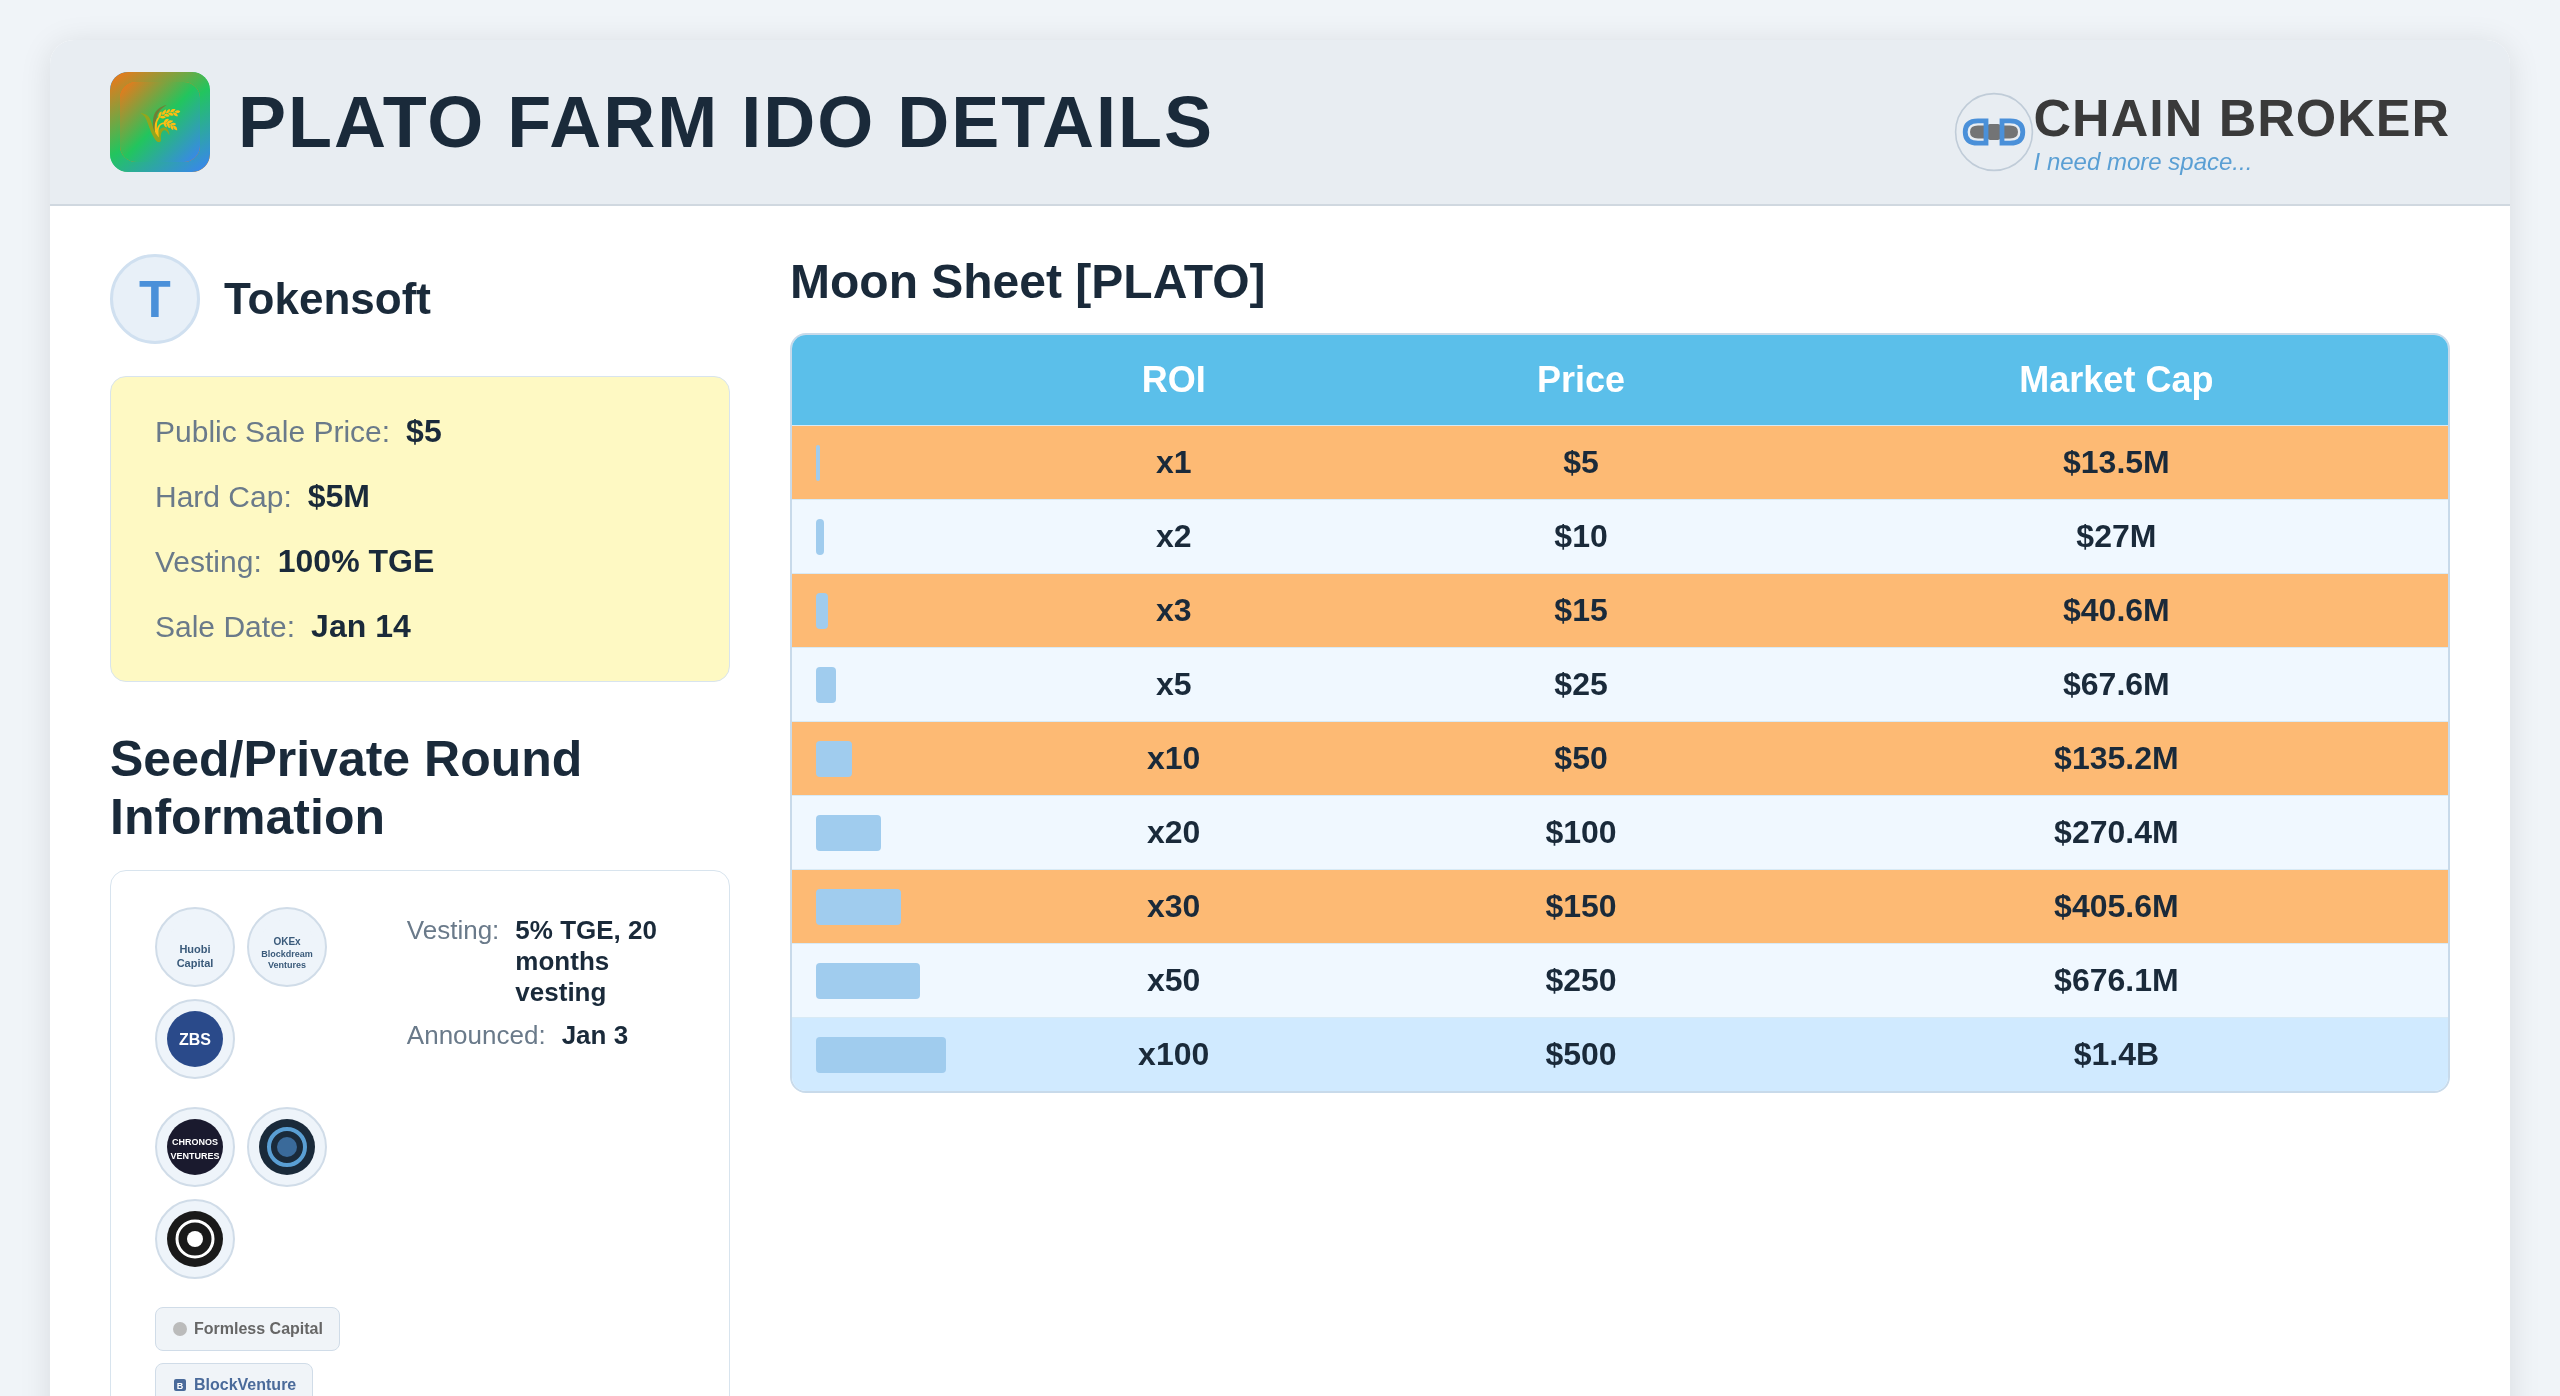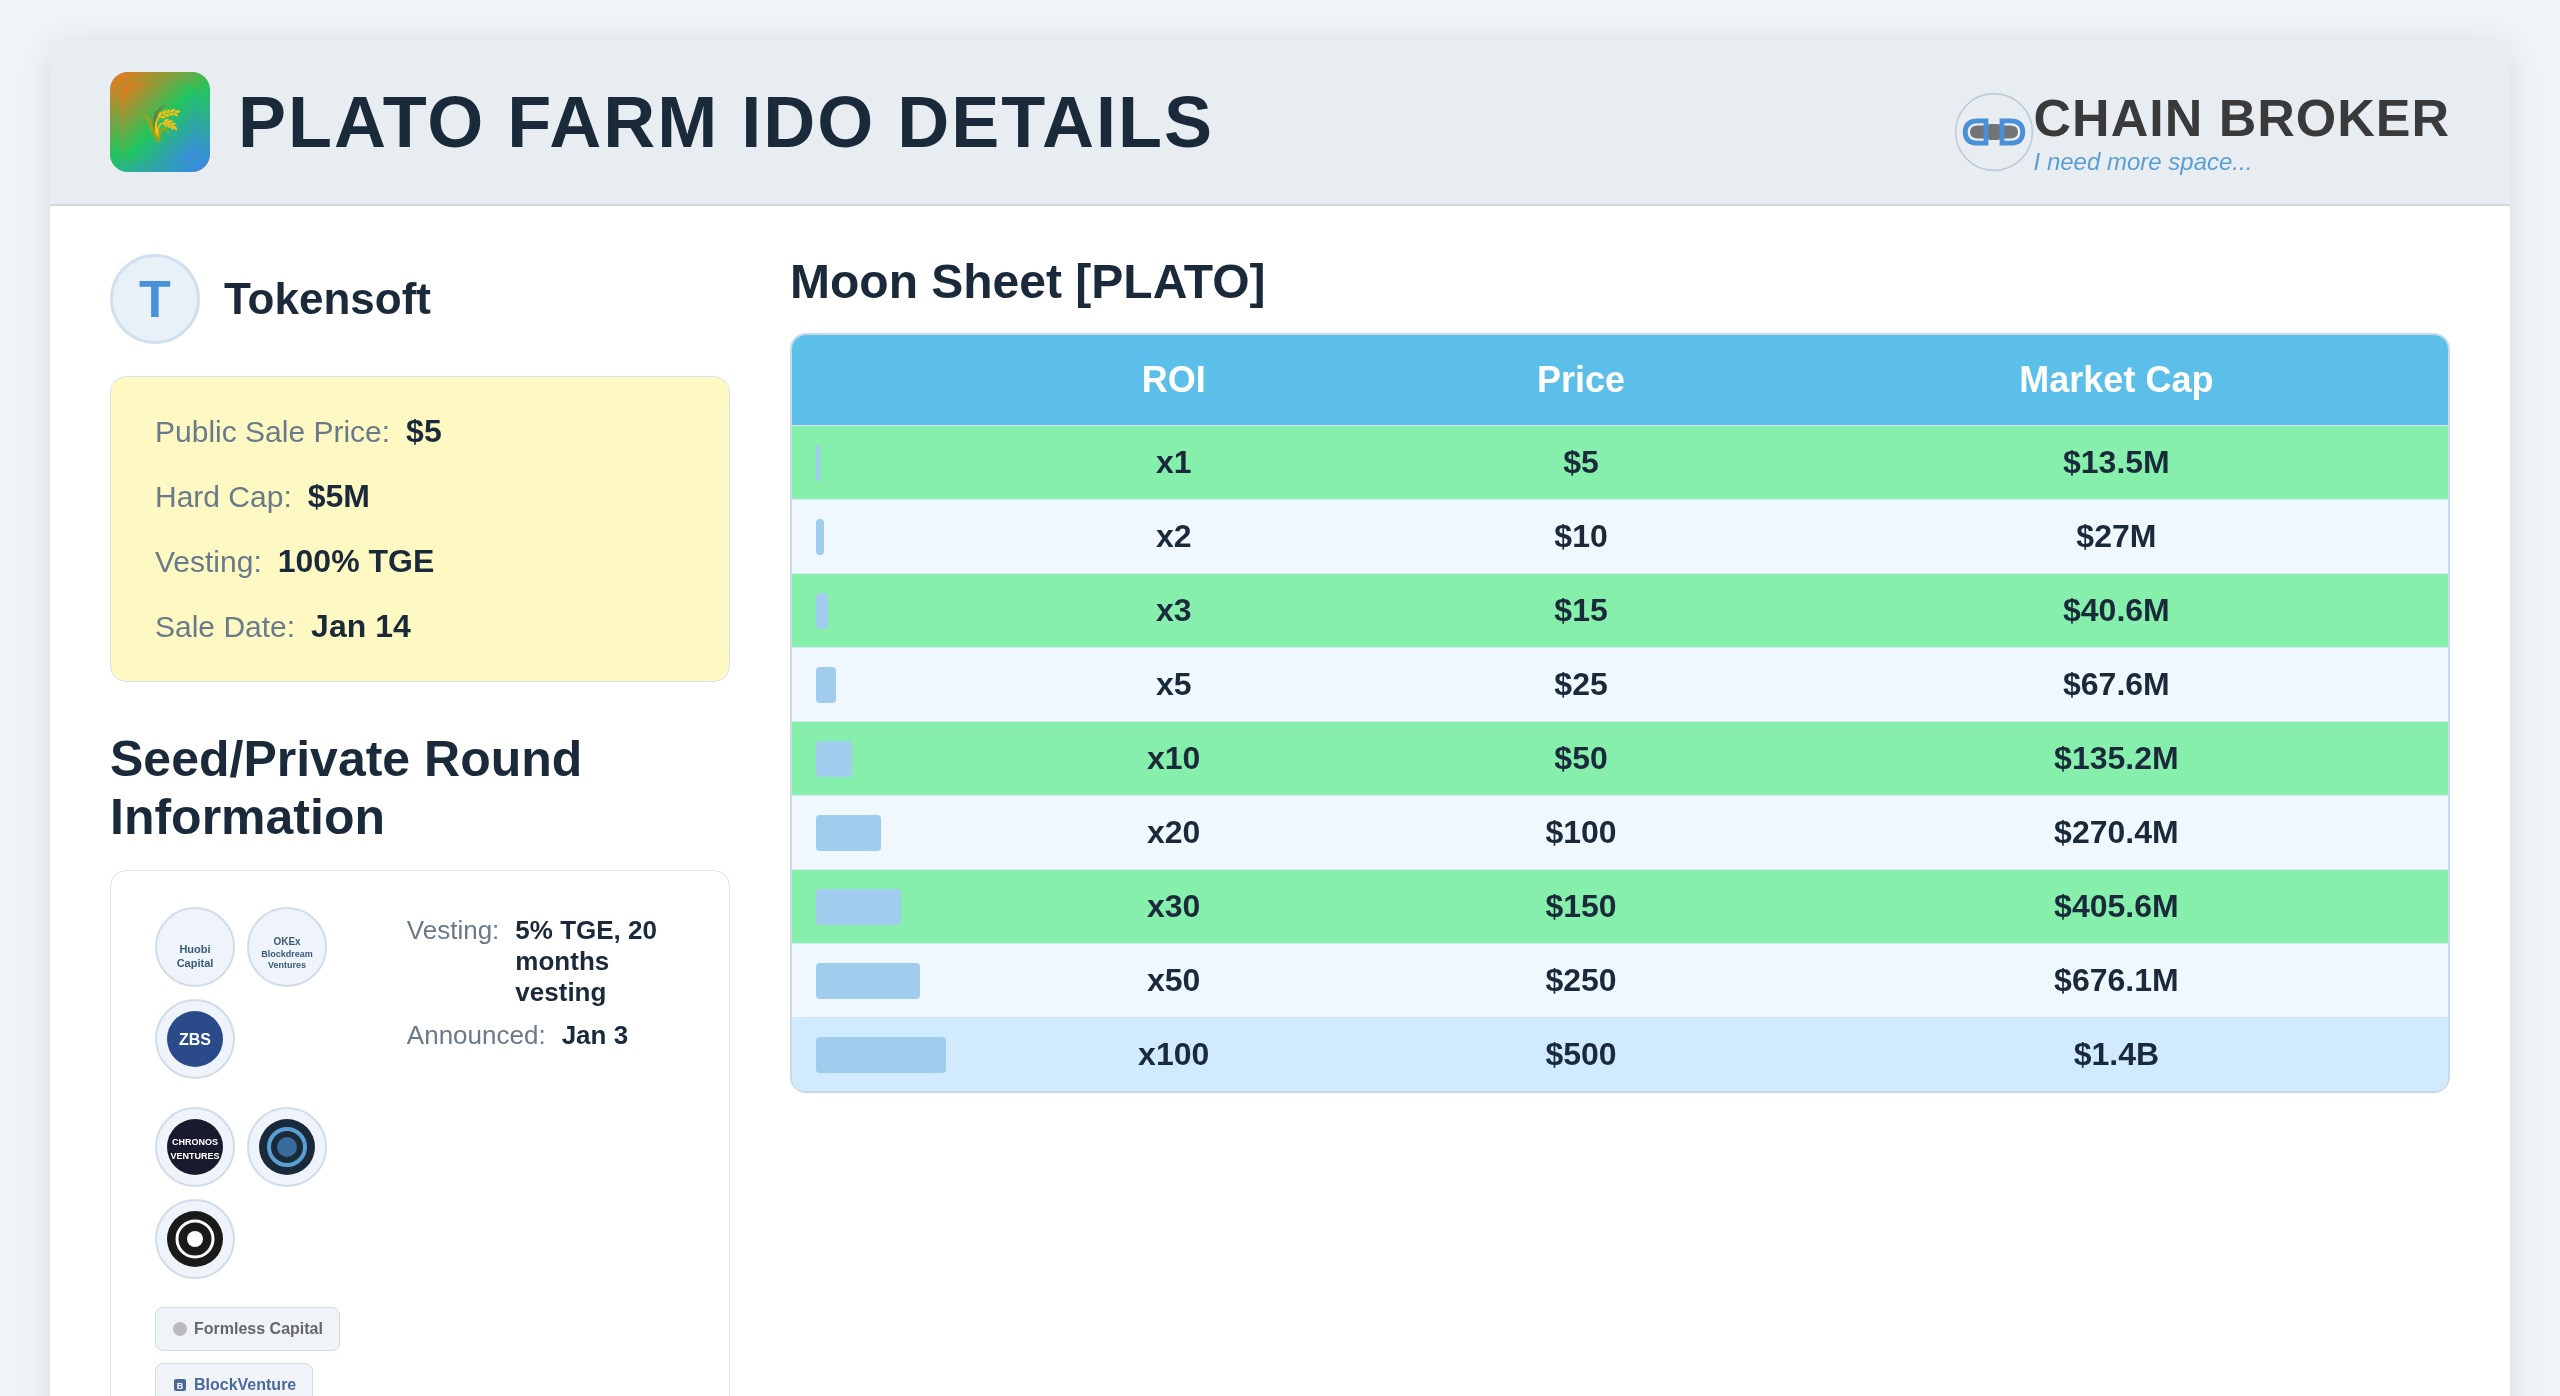--- a/index.html
+++ b/index.html
@@ -258,21 +258,21 @@
       text-align: center;
     }
     .moon-table th:first-child { border-radius: 0; }
     .moon-table td {
       font-size: 32px;
       font-weight: 600;
       color: #1a2a3a;
       padding: 18px 24px;
       text-align: center;
       border-top: 1px solid #d8eaf5;
-      background: #86efac;
+      background: #fdba74;
       position: relative;
     }
     .moon-table tr:nth-child(even) td {
       background: #f0f8ff;
     }
     .moon-table tr:last-child td {
       background: #d0eaff;
       font-weight: 800;
       margin-top: 24px;
     }

